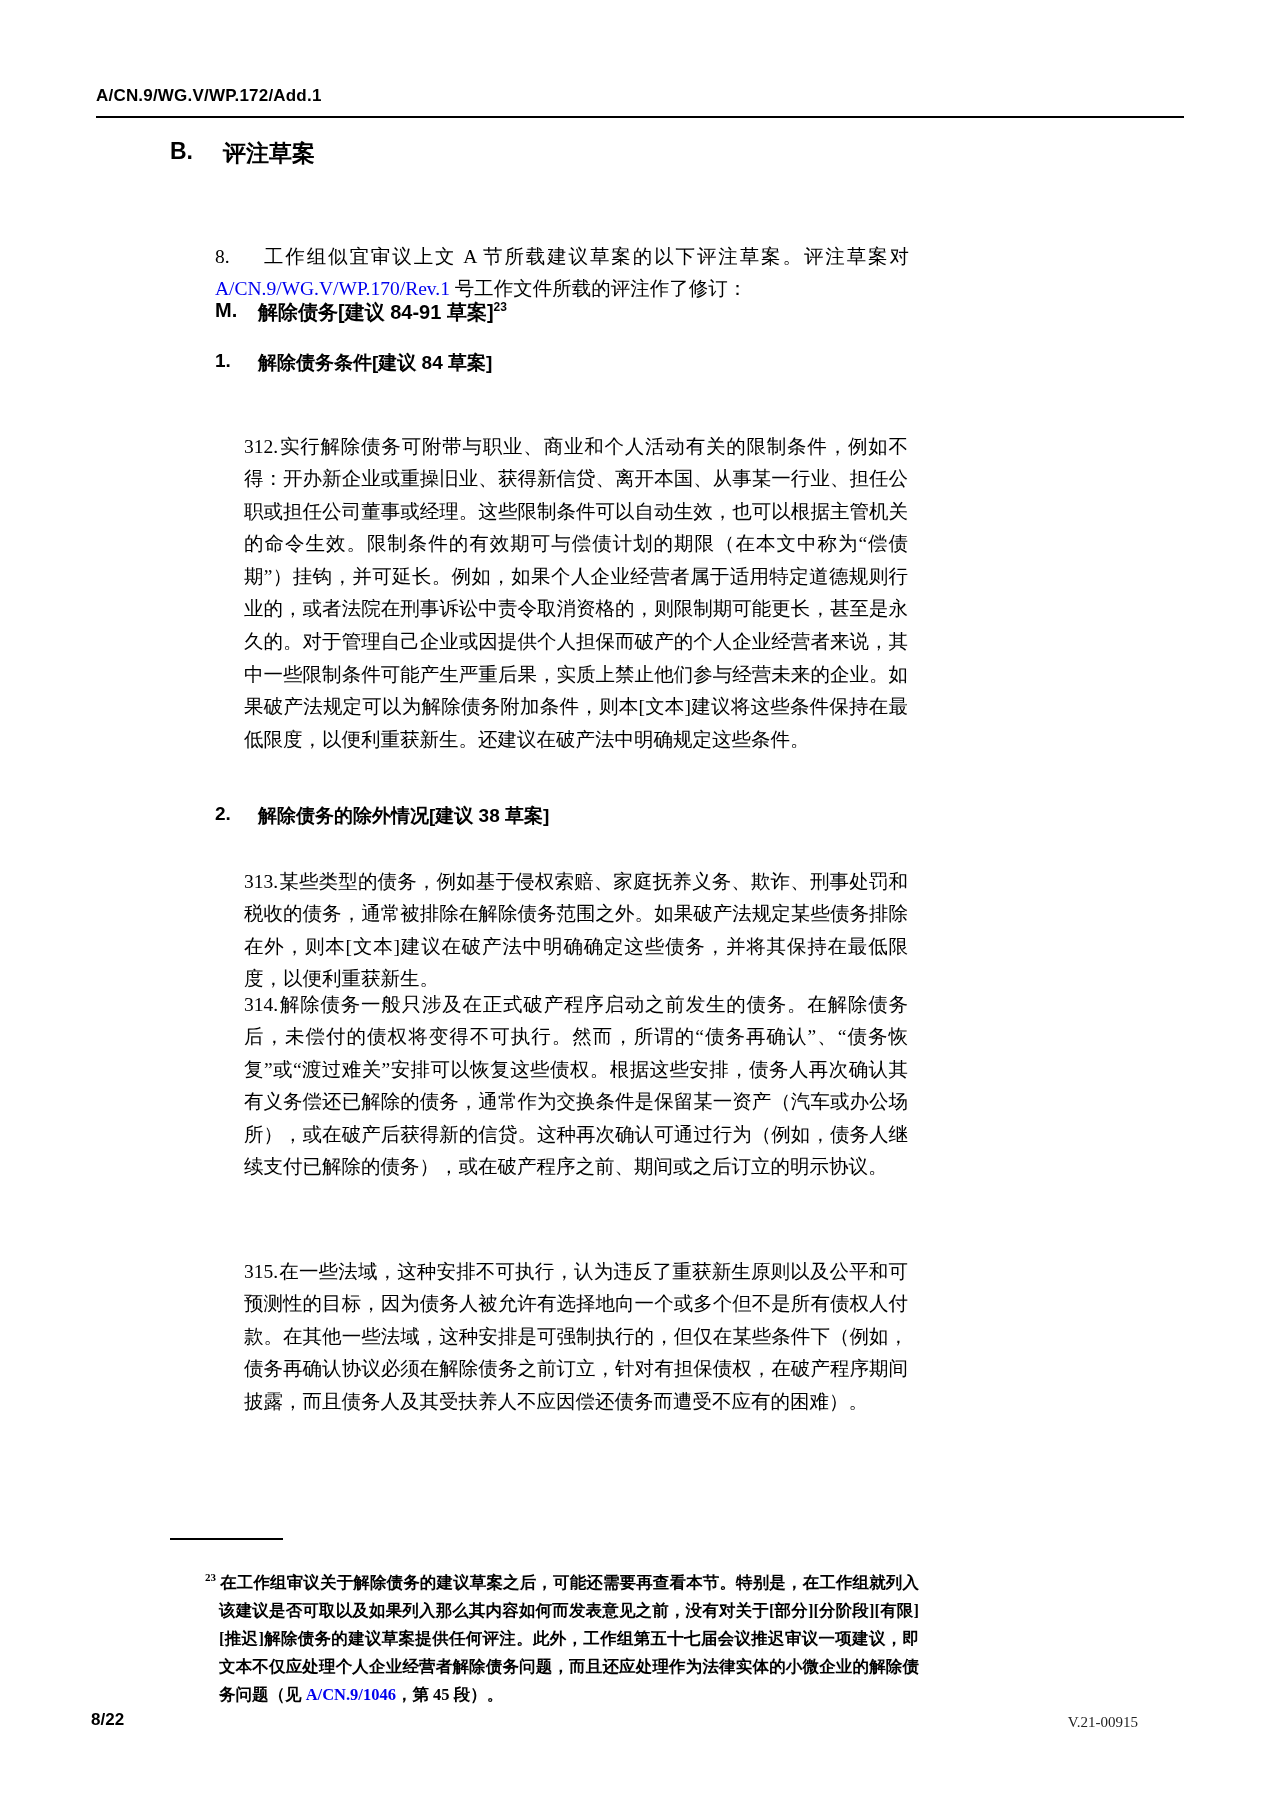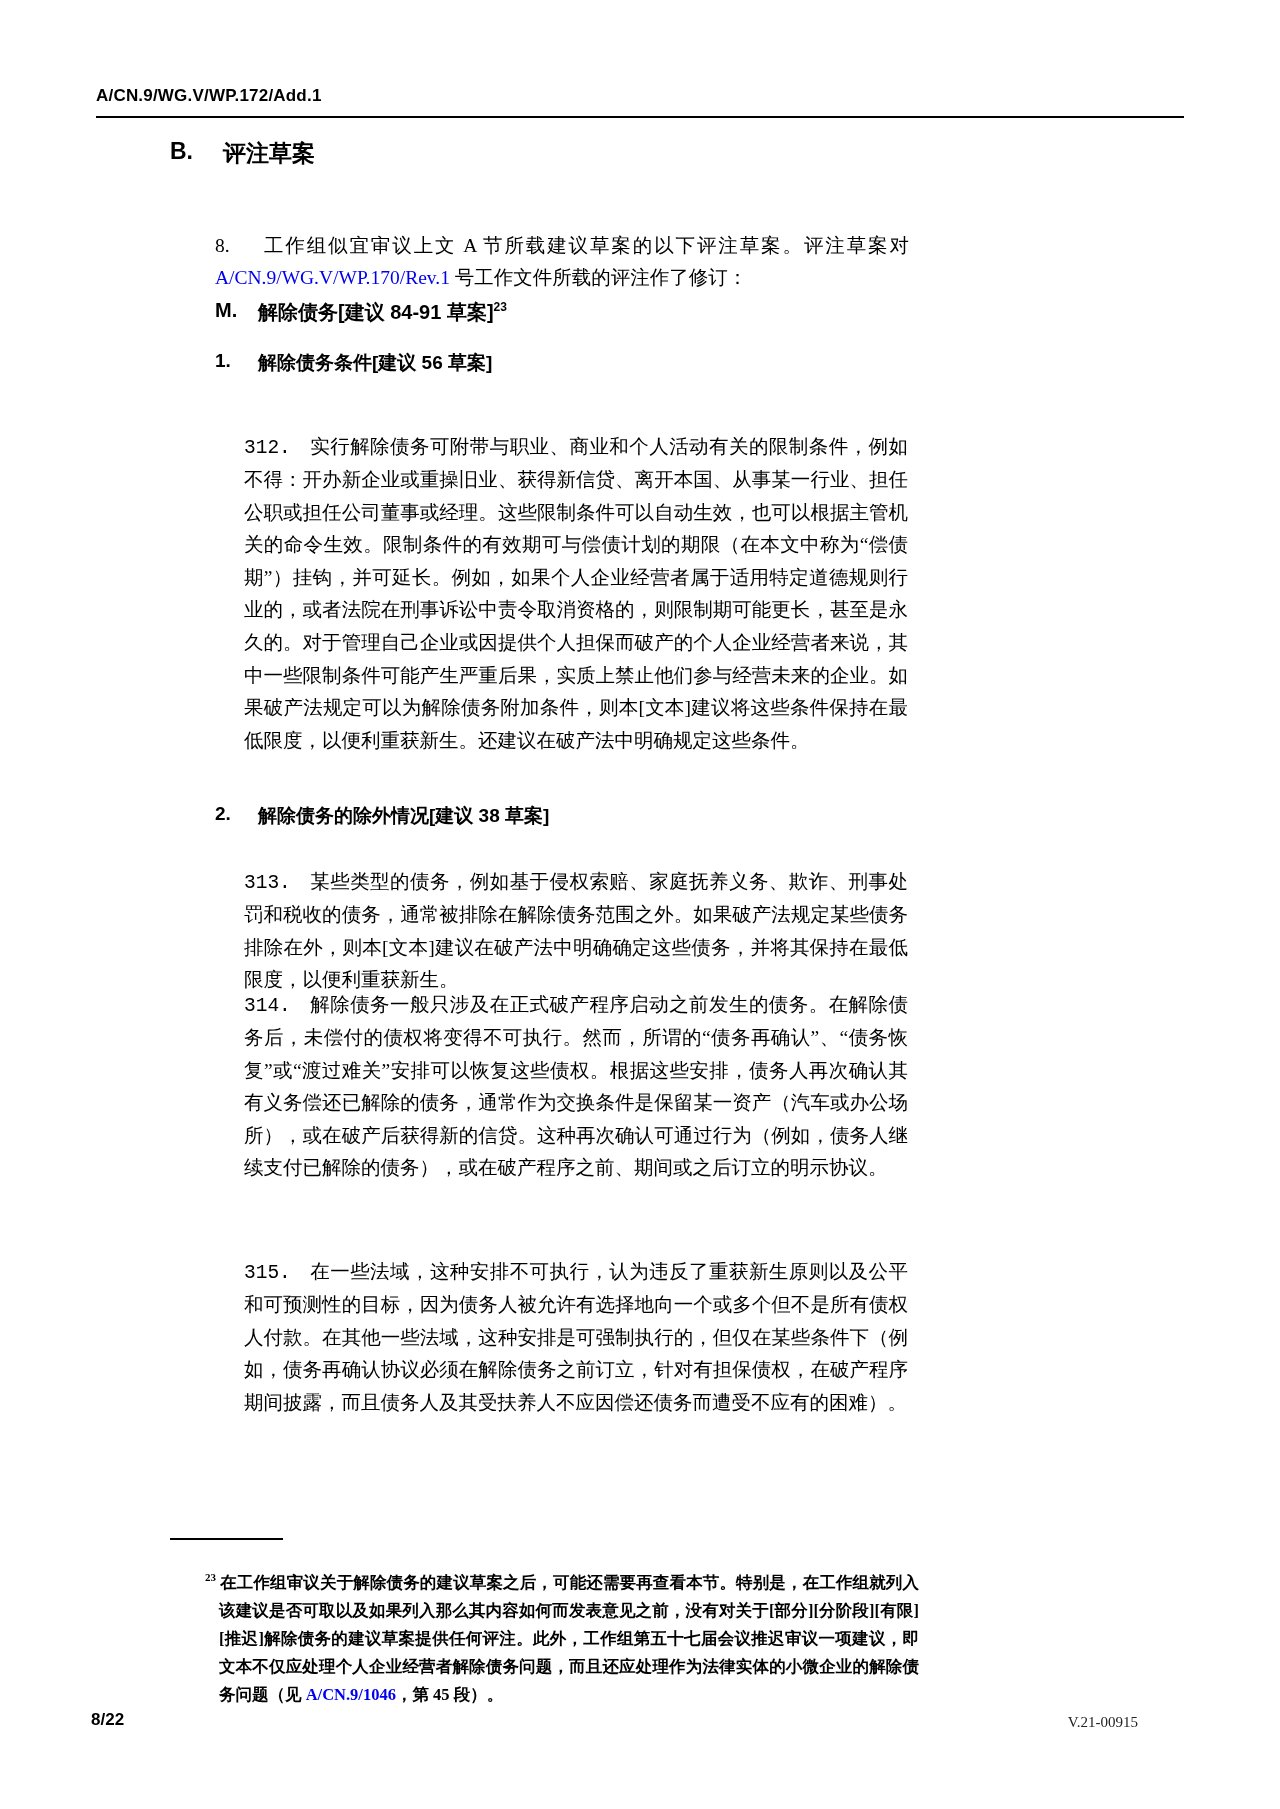--- a/index.html
+++ b/index.html
@@ -31,28 +31,28 @@
   .h-sub { font-size: 19px; }
   .h-1 { position: absolute; left: 215px; top: 350px; }
   .h-2 { position: absolute; left: 215px; top: 803px; }
   .h-sub .lbl { width: 43px; flex: none; }
   sup.fn-ref { font-size: 12px; line-height: 0; vertical-align: super; font-weight: bold; }
   .para {
     position: absolute;
     font-size: 19.5px; line-height: 32.6px;
     text-align: justify; text-justify: inter-character;
   }
-  .para-8 { left: 215px; top: 210px; width: 694px; }
+  .para-8 { left: 215px; top: 221px; width: 694px; }
   .para-num-8 { display: inline-block; width: 47px; }
   .body-para { left: 244px; width: 664px; }
   .p-312 { top: 411px; }
   .p-313 { top: 846px; }
   .p-314 { top: 969px; }
   .p-315 { top: 1236px; }
-  .para-num { margin-right: 19px; font-family: Liberation Mono, monospace; }
+  .para-num { margin-right: 1px; }
   a.doc-link { color: var(--link); text-decoration: none; cursor: pointer; }
   .footnote-rule {
     position: absolute; left: 170px; top: 1538px; width: 113px;
     border-top: 2px solid #000;
   }
   .footnote {
     position: absolute; left: 205px; top: 1552px; width: 700px;
     font-size: 16.5px; line-height: 28px; font-weight: 600;
     text-align: justify; text-justify: inter-character;
     padding-left: 14px; text-indent: -14px;
@@ -83,21 +83,21 @@
 
   <p class="para para-8"><span class="para-num-8">8.</span><span>工作组似宜审议上文 A 节所载建议草案的以下评注草案。评注草案对</span> <a class="doc-link">A/CN.9/WG.V/WP.170/Rev.1</a><span> 号工作文件所载的评注作了修订：</span></p>
 
   <div class="heading h-m">
     <span class="lbl">M.</span>
     <span><span>解除债务[建议 84-91 草案]</span><sup class="fn-ref">23</sup></span>
   </div>
 
   <div class="heading h-sub h-1">
     <span class="lbl">1.</span>
-    <span>解除债务条件[建议 56 草案]</span>
+    <span>解除债务条件[建议 84 草案]</span>
   </div>
 
   <p class="para body-para p-312"><span class="para-num">312.</span><span>实行解除债务可附带与职业、商业和个人活动有关的限制条件，例如不得：开办新企业或重操旧业、获得新信贷、离开本国、从事某一行业、担任公职或担任公司董事或经理。这些限制条件可以自动生效，也可以根据主管机关的命令生效。限制条件的有效期可与偿债计划的期限（在本文中称为“偿债期”）挂钩，并可延长。例如，如果个人企业经营者属于适用特定道德规则行业的，或者法院在刑事诉讼中责令取消资格的，则限制期可能更长，甚至是永久的。对于管理自己企业或因提供个人担保而破产的个人企业经营者来说，其中一些限制条件可能产生严重后果，实质上禁止他们参与经营未来的企业。如果破产法规定可以为解除债务附加条件，则本[文本]建议将这些条件保持在最低限度，以便利重获新生。还建议在破产法中明确规定这些条件。</span></p>
 
   <div class="heading h-sub h-2">
     <span class="lbl">2.</span>
     <span>解除债务的除外情况[建议 38 草案]</span>
   </div>
 
   <p class="para body-para p-313"><span class="para-num">313.</span><span>某些类型的债务，例如基于侵权索赔、家庭抚养义务、欺诈、刑事处罚和税收的债务，通常被排除在解除债务范围之外。如果破产法规定某些债务排除在外，则本[文本]建议在破产法中明确确定这些债务，并将其保持在最低限度，以便利重获新生。</span></p>

